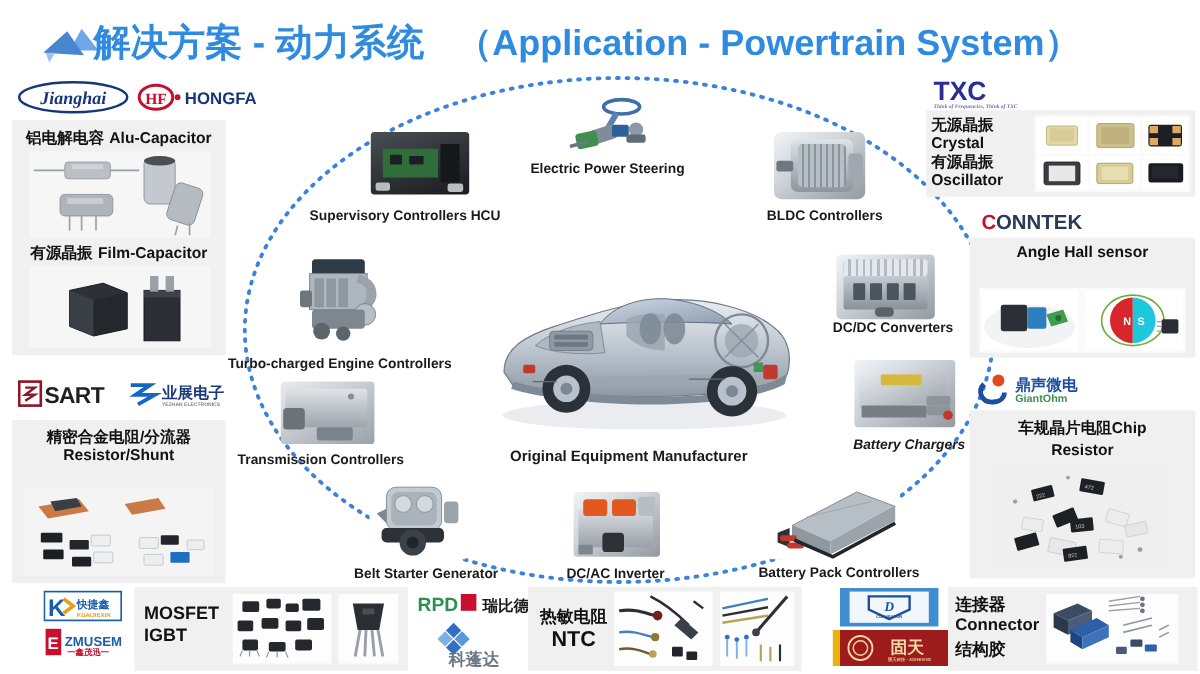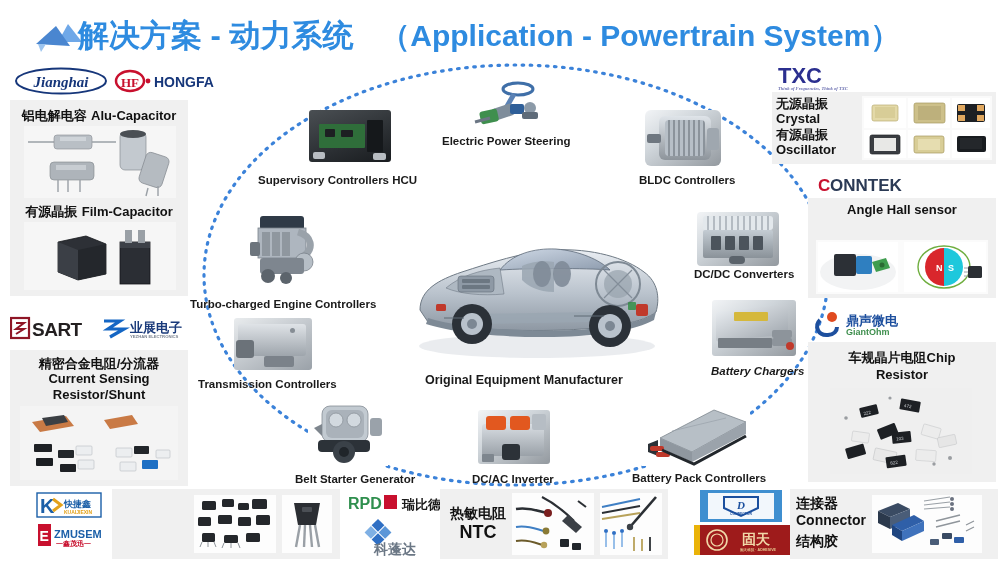--- a/index.html
+++ b/index.html
@@ -289,41 +289,40 @@
         <path d="M34 20 L54 28 L54 58 L34 50 Z" fill="#3b3f46"></path>
         <path d="M54 28 L82 22 L82 52 L54 58 Z" fill="#24272c"></path>
         <rect x="96" y="20" width="30" height="42" fill="#2b2e34" stroke="#14161a" stroke-width="0.8"></rect>
         <rect x="96" y="20" width="30" height="6" fill="#3d4148"></rect>
         <rect x="101" y="8" width="7" height="13" fill="#9aa0a6"></rect>
         <rect x="114" y="8" width="7" height="13" fill="#9aa0a6"></rect>
       </svg>
     </div>
   </div>
 
-  <div class="brandrow" style="left:10px;top:314px;width:190px;height:28px;">
+  <div class="brandrow" style="left:10px;top:314px;width:190px;height:28px;justify-content:center;">
     <div class="logo-tile" style="position:relative;width:84px;height:26px;">
       <svg viewBox="0 0 84 26" width="84" height="26">
         <rect x="1" y="3" width="18" height="20" fill="none" stroke="#8f1626" stroke-width="2.2"></rect>
         <path d="M6 8 L14 8 L6 14 L14 14 L6 19" fill="none" stroke="#8f1626" stroke-width="2"></path>
         <text x="22" y="21" font-family="Liberation Sans, sans-serif" font-size="19" font-weight="bold" fill="#231f20" letter-spacing="-0.5">SART</text>
       </svg>
     </div>
     <div class="logo-tile" style="position:relative;left:8px;width:96px;height:26px;">
       <svg viewBox="0 0 96 26" width="96" height="26">
         <path d="M2 6 L18 6 L6 14 L22 14 L8 22" fill="none" stroke="#1466c4" stroke-width="3.2"></path>
         <text x="28" y="17" font-family="Liberation Sans, sans-serif" font-size="13" font-weight="bold" fill="#1a3a7a">业展电子</text>
         <text x="28" y="23" font-family="Liberation Sans, sans-serif" font-size="4.2" fill="#7b8390">YEZHAN ELECTRONICS</text>
       </svg>
     </div>
   </div>
 
   <div class="panel" style="left:10px;top:350px;width:178px;height:136px;">
     <div class="cap-title" style="left:0;top:6px;width:178px;">
       <div class="cn">精密合金电阻/分流器</div>
-      <div class="en">Current Sensing</div>
       <div class="en">Resistor/Shunt</div>
     </div>
     <div class="photo" style="left:10px;top:56px;width:158px;height:74px;background:#f4f4f4;">
       <svg viewBox="0 0 158 74" width="158" height="74">
         <path d="M12 16 L46 10 L54 20 L20 26 Z" fill="#c97a45"></path>
         <path d="M22 12 L44 9 L48 16 L26 20 Z" fill="#3b3f44"></path>
         <path d="M84 14 L112 9 L118 18 L90 23 Z" fill="#c97a45"></path>
         <rect x="14" y="38" width="18" height="8" rx="1" fill="#1e2125"></rect>
         <rect x="38" y="44" width="16" height="8" rx="1" fill="#22262a"></rect>
         <rect x="16" y="52" width="17" height="8" rx="1" fill="#1b1e22"></rect>
@@ -462,20 +461,24 @@
     </div>
     <div class="logo-tile" style="left:36px;top:34px;width:66px;height:28px;background:#fff;">
       <svg viewBox="0 0 66 28" width="66" height="28">
         <rect x="2" y="3" width="13" height="22" fill="#C8102E"></rect>
         <text x="3.5" y="20" font-family="Liberation Sans, sans-serif" font-size="14" font-weight="bold" fill="#fff">E</text>
         <text x="18" y="17" font-family="Liberation Sans, sans-serif" font-size="11" font-weight="bold" fill="#1b5fa8">ZMUSEMI</text>
         <text x="20" y="25" font-family="Liberation Sans, sans-serif" font-size="7" fill="#C8102E">一鑫茂迅一</text>
       </svg>
     </div>
     <div class="panel" style="left:112px;top:2px;width:228px;height:70px;">
+      <div class="cap-title" style="left:8px;top:14px;width:80px;text-align:left;font-size:15px;">
+        <div style="font-size:15px;">MOSFET</div>
+        <div style="font-size:15px;">IGBT</div>
+      </div>
       <div class="photo" style="left:82px;top:6px;width:82px;height:58px;background:#fdfdfd;">
         <svg viewBox="0 0 82 58" width="82" height="58">
           <rect x="8" y="6" width="14" height="9" rx="1.5" fill="#24272b"></rect>
           <rect x="28" y="4" width="12" height="8" rx="1.5" fill="#24272b"></rect>
           <rect x="44" y="8" width="11" height="7" rx="1.5" fill="#24272b"></rect>
           <rect x="58" y="4" width="15" height="10" rx="1.5" fill="#24272b"></rect>
           <rect x="4" y="22" width="13" height="9" rx="1.5" fill="#24272b"></rect>
           <rect x="24" y="20" width="14" height="9" rx="1.5" fill="#24272b"></rect>
           <rect x="44" y="22" width="13" height="9" rx="1.5" fill="#24272b"></rect>
           <rect x="62" y="20" width="14" height="10" rx="1.5" fill="#24272b"></rect>

